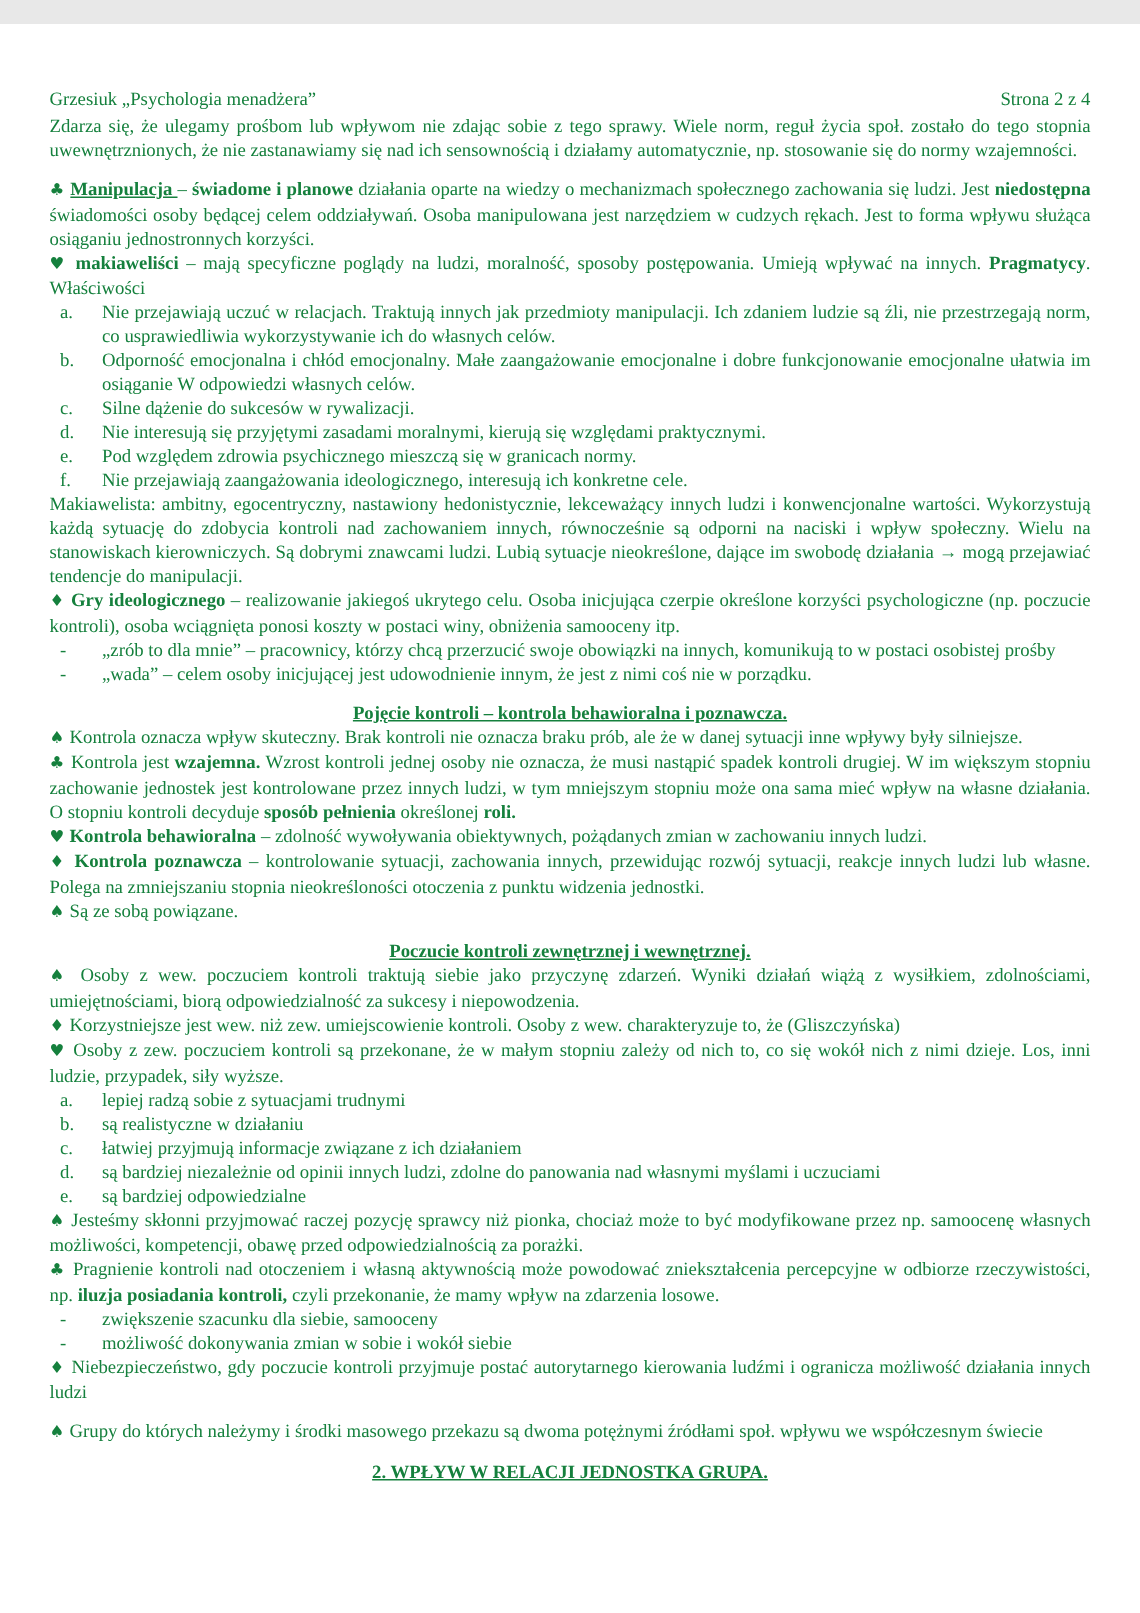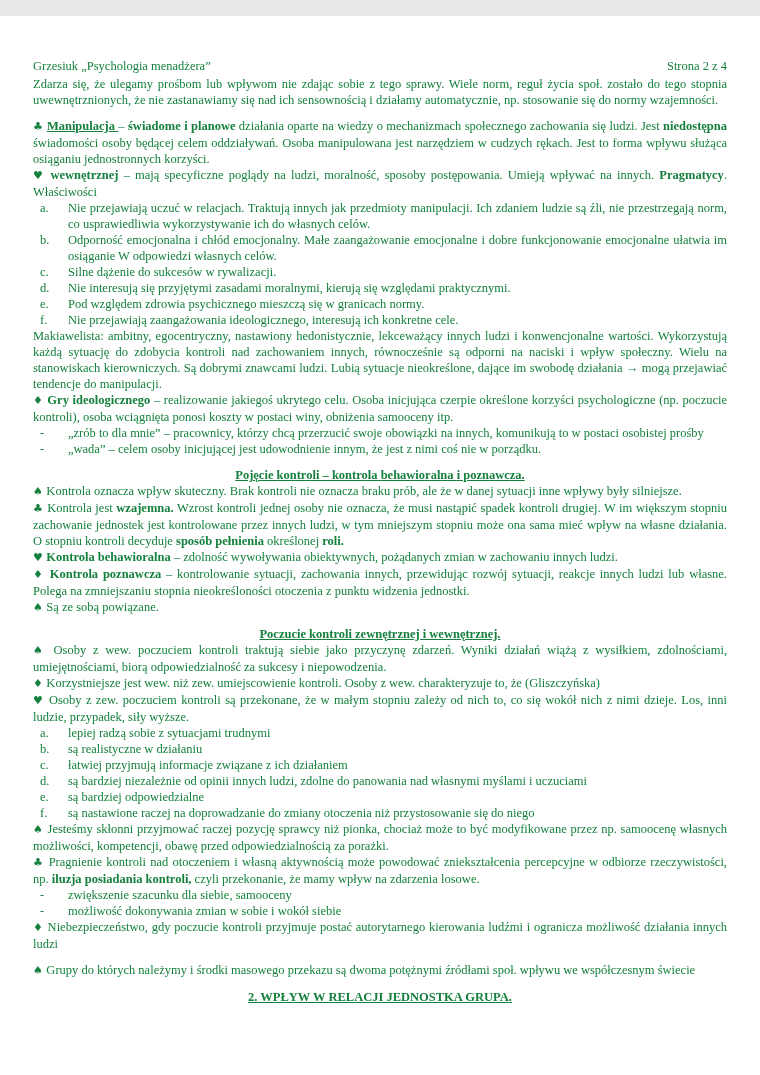--- a/index.html
+++ b/index.html
@@ -25,21 +25,21 @@
 
 <div class="page">
   <div class="header">
     <span>Grzesiuk „Psychologia menadżera”</span>
     <span>Strona 2 z 4</span>
   </div>
   <div>
       <div class="para"><span>Zdarza się, że ulegamy prośbom lub wpływom nie zdając sobie z tego sprawy. Wiele norm, reguł życia społ. zostało do tego stopnia uwewnętrznionych, że nie zastanawiamy się nad ich sensownością i działamy automatycznie, np. stosowanie się do normy wzajemności.</span></div>
       <div class="sp"></div>
       <div class="para"><span class="marker suit">♣ </span><span class="b u">Manipulacja </span><span>– </span><span class="b">świadome i planowe</span><span> działania oparte na wiedzy o mechanizmach społecznego zachowania się ludzi. Jest </span><span class="b">niedostępna</span><span> świadomości osoby będącej celem oddziaływań. Osoba manipulowana jest narzędziem w cudzych rękach. Jest to forma wpływu służąca osiąganiu jednostronnych korzyści.</span></div>
-      <div class="para"><span class="marker suit">♥ </span><span class="b">wewnętrznej</span><span> – mają specyficzne poglądy na ludzi, moralność, sposoby postępowania. Umieją wpływać na innych. </span><span class="b">Pragmatycy</span><span>. Właściwości</span></div>
+      <div class="para"><span class="marker suit">♥ </span><span class="b">makiaweliści</span><span> – mają specyficzne poglądy na ludzi, moralność, sposoby postępowania. Umieją wpływać na innych. </span><span class="b">Pragmatycy</span><span>. Właściwości</span></div>
       <div class="li"><span class="marker">a.</span><span>Nie przejawiają uczuć w relacjach. Traktują innych jak przedmioty manipulacji. Ich zdaniem ludzie są źli, nie przestrzegają norm, co usprawiedliwia wykorzystywanie ich do własnych celów.</span></div>
       <div class="li"><span class="marker">b.</span><span>Odporność emocjonalna i chłód emocjonalny. Małe zaangażowanie emocjonalne i dobre funkcjonowanie emocjonalne ułatwia im osiąganie W odpowiedzi własnych celów.</span></div>
       <div class="li"><span class="marker">c.</span><span>Silne dążenie do sukcesów w rywalizacji.</span></div>
       <div class="li"><span class="marker">d.</span><span>Nie interesują się przyjętymi zasadami moralnymi, kierują się względami praktycznymi.</span></div>
       <div class="li"><span class="marker">e.</span><span>Pod względem zdrowia psychicznego mieszczą się w granicach normy.</span></div>
       <div class="li"><span class="marker">f.</span><span>Nie przejawiają zaangażowania ideologicznego, interesują ich konkretne cele.</span></div>
       <div class="para"><span>Makiawelista: ambitny, egocentryczny, nastawiony hedonistycznie, lekceważący innych ludzi i konwencjonalne wartości. Wykorzystują każdą sytuację do zdobycia kontroli nad zachowaniem innych, równocześnie są odporni na naciski i wpływ społeczny. Wielu na stanowiskach kierowniczych. Są dobrymi znawcami ludzi. Lubią sytuacje nieokreślone, dające im swobodę działania </span><span class="b">→</span><span> mogą przejawiać tendencje do manipulacji.</span></div>
       <div class="para"><span class="marker suit">♦ </span><span class="b">Gry ideologicznego</span><span> – realizowanie jakiegoś ukrytego celu. Osoba inicjująca czerpie określone korzyści psychologiczne (np. poczucie kontroli), osoba wciągnięta ponosi koszty w postaci winy, obniżenia samooceny itp.</span></div>
       <div class="li"><span class="marker">-</span><span>„zrób to dla mnie” – pracownicy, którzy chcą przerzucić swoje obowiązki na innych, komunikują to w postaci osobistej prośby</span></div>
       <div class="li"><span class="marker">-</span><span>„wada” – celem osoby inicjującej jest udowodnienie innym, że jest z nimi coś nie w porządku.</span></div>
@@ -53,21 +53,20 @@
       <div class="sp"></div>
       <div class="heading"><span class="b u">Poczucie kontroli zewnętrznej i wewnętrznej.</span></div>
       <div class="para"><span class="marker suit">♠ </span><span>Osoby z wew. poczuciem kontroli traktują siebie jako przyczynę zdarzeń. Wyniki działań wiążą z wysiłkiem, zdolnościami, umiejętnościami, biorą odpowiedzialność za sukcesy i niepowodzenia.</span></div>
       <div class="para"><span class="marker suit">♦ </span><span>Korzystniejsze jest wew. niż zew. umiejscowienie kontroli. Osoby z wew. charakteryzuje to, że (Gliszczyńska)</span></div>
       <div class="para"><span class="marker suit">♥ </span><span>Osoby z zew. poczuciem kontroli są przekonane, że w małym stopniu zależy od nich to, co się wokół nich z nimi dzieje.  Los, inni ludzie, przypadek, siły wyższe.</span></div>
       <div class="li"><span class="marker">a.</span><span>lepiej radzą sobie z sytuacjami trudnymi</span></div>
       <div class="li"><span class="marker">b.</span><span>są realistyczne w działaniu</span></div>
       <div class="li"><span class="marker">c.</span><span>łatwiej przyjmują informacje związane z ich działaniem</span></div>
       <div class="li"><span class="marker">d.</span><span>są bardziej niezależnie od opinii innych ludzi, zdolne do panowania nad własnymi myślami i uczuciami</span></div>
       <div class="li"><span class="marker">e.</span><span>są bardziej odpowiedzialne</span></div>
-      <div class="li"><span class="marker">f.</span><span>są nastawione raczej na doprowadzanie do zmiany otoczenia niż przystosowanie się do niego</span></div>
       <div class="para"><span class="marker suit">♠ </span><span>Jesteśmy skłonni przyjmować raczej pozycję sprawcy niż pionka, chociaż może to być modyfikowane przez np. samoocenę własnych możliwości, kompetencji, obawę przed odpowiedzialnością za porażki.</span></div>
       <div class="para"><span class="marker suit">♣ </span><span>Pragnienie kontroli nad otoczeniem i własną aktywnością może powodować zniekształcenia percepcyjne w odbiorze rzeczywistości, np. </span><span class="b">iluzja posiadania kontroli,</span><span> czyli przekonanie, że mamy wpływ na zdarzenia losowe.</span></div>
       <div class="li"><span class="marker">-</span><span>zwiększenie szacunku dla siebie, samooceny</span></div>
       <div class="li"><span class="marker">-</span><span>możliwość dokonywania zmian w sobie i wokół siebie</span></div>
       <div class="para"><span class="marker suit">♦ </span><span>Niebezpieczeństwo, gdy poczucie kontroli przyjmuje postać autorytarnego kierowania ludźmi i ogranicza możliwość działania innych ludzi</span></div>
       <div class="sp"></div>
       <div class="para"><span class="marker suit">♠ </span><span>Grupy do których należymy i  środki masowego przekazu są dwoma potężnymi źródłami społ. wpływu we współczesnym świecie</span></div>
       <div class="sp"></div>
       <div class="heading"><span class="b u i">2. WPŁYW W RELACJI JEDNOSTKA GRUPA.</span></div>
     </div>

